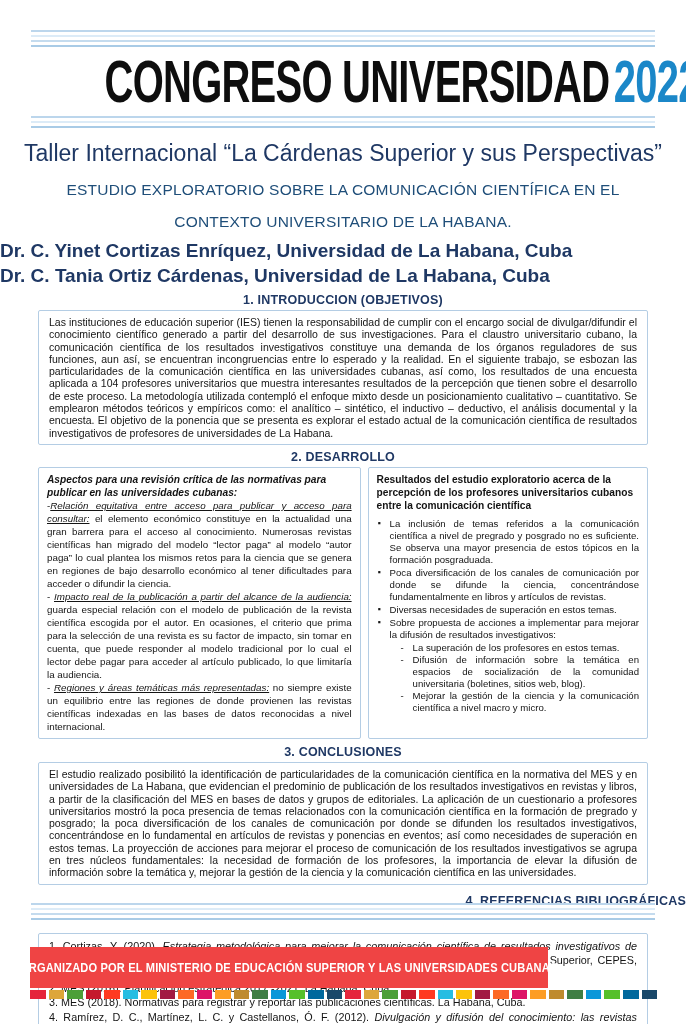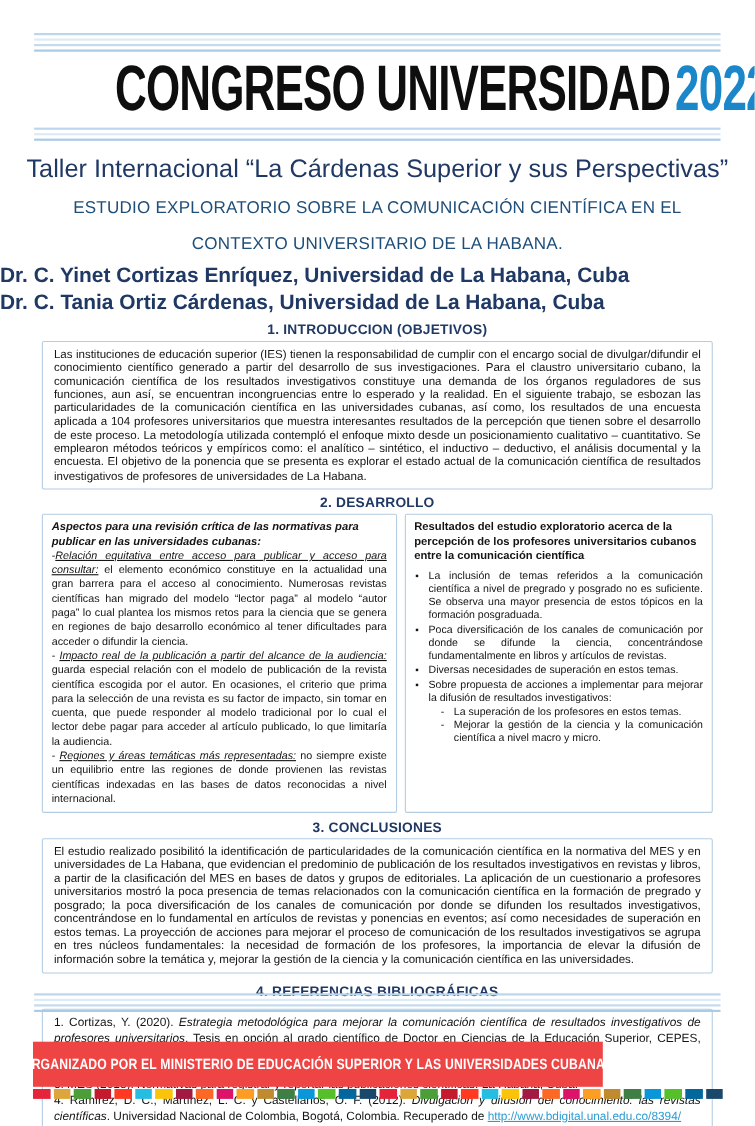--- a/index.html
+++ b/index.html
@@ -51,21 +51,21 @@
   .authors div { font-size:19px; font-weight:600; line-height:25px; }
 
   
   .section-heading {
     text-align:center; color:#1f3864; font-weight:700;
     font-size:12.5px; letter-spacing:0.2px;
   }
   .h-intro { margin-top:5px; }
   .h-desarrollo { margin-top:5px; }
   .h-conclusiones { margin-top:6px; }
-  .h-referencias { margin-top:9px; margin-bottom:9px; }
+  .h-referencias { margin-top:9px; margin-bottom:25px;text-align:right; }
 
   .box {
     margin:3px 38px 0 38px;
     border:1.5px solid #b4cde4;
     border-radius:2px;
     background:#fff;
     padding:5px 10px;
   }
   .prose {
     font-size:10.5px; line-height:12.3px;
@@ -186,20 +186,21 @@
     <div class="col-box col-right">
       <div class="col-right-title">Resultados del estudio exploratorio acerca de la percepción de los profesores universitarios cubanos entre la comunicación científica</div>
       <ul class="bullet-list">
         <li class="bullet-item">La inclusión de temas referidos a la comunicación científica a nivel de pregrado y posgrado no es suficiente. Se observa una mayor presencia de estos tópicos en la formación posgraduada.</li>
         <li class="bullet-item">Poca diversificación de los canales de comunicación por donde se difunde la ciencia, concentrándose fundamentalmente en libros y artículos de revistas.</li>
         <li class="bullet-item">Diversas necesidades de superación en estos temas.</li>
         <li class="bullet-item">Sobre propuesta de acciones a implementar para mejorar la difusión de resultados investigativos:</li>
       </ul>
       <ul class="sub-list">
         <li class="sub-item">La superación de los profesores en estos temas.</li>
+        <li class="sub-item">Difusión de información sobre la temática en espacios de socialización de la comunidad universitaria (boletines, sitios web, blog).</li>
         <li class="sub-item">Mejorar la gestión de la ciencia y la comunicación científica a nivel macro y micro.</li>
       </ul>
     </div>
 
   </div>
 
   <div class="section-heading h-conclusiones">3. CONCLUSIONES</div>
   <div class="box">
     <div class="prose">El estudio realizado posibilitó la identificación de particularidades de la comunicación científica en la normativa del MES y en universidades de La Habana, que evidencian el predominio de publicación de los resultados investigativos en revistas y libros, a partir de la clasificación del MES en bases de datos y grupos de editoriales. La aplicación de un cuestionario a profesores universitarios mostró la poca presencia de temas relacionados con la comunicación científica en la formación de pregrado y posgrado; la poca diversificación de los canales de comunicación por donde se difunden los resultados investigativos, concentrándose en lo fundamental en artículos de revistas y ponencias en eventos; así como necesidades de superación en estos temas. La proyección de acciones para mejorar el proceso de comunicación de los resultados investigativos se agrupa en tres núcleos fundamentales: la necesidad de formación de los profesores, la importancia de elevar la difusión de información sobre la temática y, mejorar la gestión de la ciencia y la comunicación científica en las universidades.</div>
   </div>

